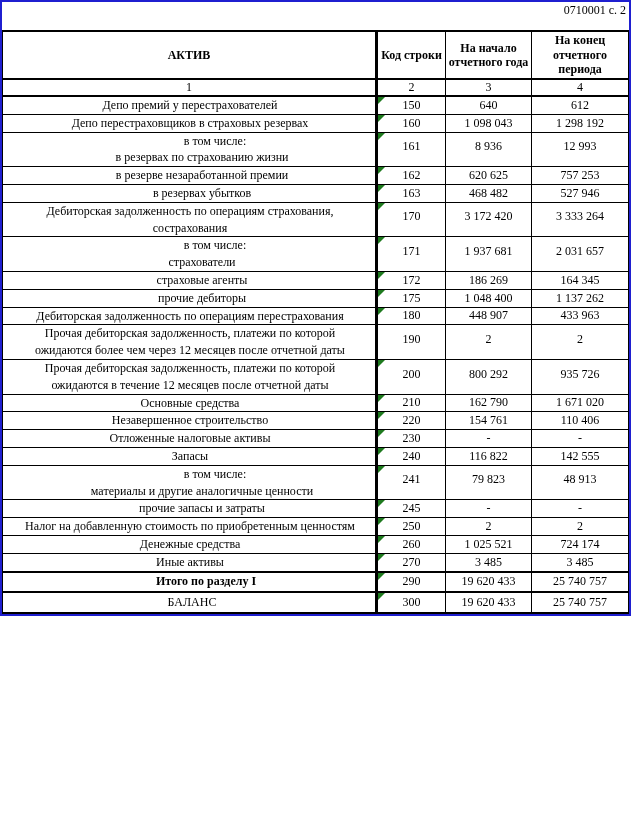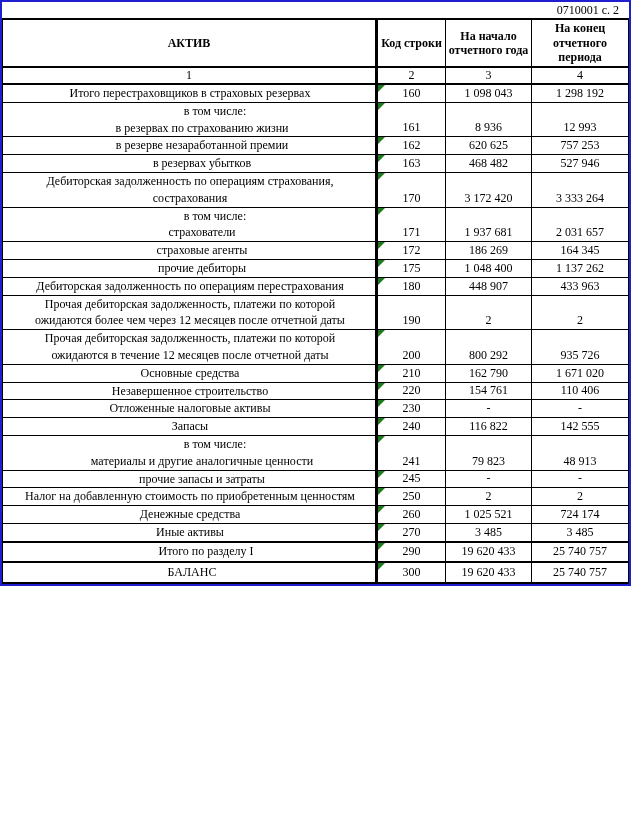--- a/index.html
+++ b/index.html
@@ -6,51 +6,51 @@
   html,body { background:#ffffff; }
   .page {
     position:relative; width:633px; height:831px; background:#ffffff;
     font-family:"Liberation Serif", serif; color:#000;
   }
   .sheet {
     position:absolute; left:0; top:0; width:631px;
     border:2px solid #1f1fd0; background:#fff;
   }
   .doc-code {
-    height:16px; line-height:16px; font-size:12px; text-align:right;
-    padding-right:10px;
+    height:28px; line-height:16px; font-size:12px; text-align:right;
+    padding-right:3px;
   }
   table.balance {
     width:100%; border-collapse:collapse; table-layout:fixed;
     font-size:12px; border-top:2px solid #000;
   }
   col.c-label { width:374px; }
   col.c-code  { width:69px; }
   col.c-start { width:86px; }
   col.c-end   { width:auto; }
   th, td {
     border:1px solid #000; padding:0 2px; overflow:hidden;
     vertical-align:middle;
   }
   th { font-weight:bold; text-align:center; line-height:1.2; }
   tr.head th { height:48px; border-bottom:2px solid #000; }
   th.c1, td.c1 { border-right:3px solid #000;text-align:center; }
   tr.idx td { height:16px; text-align:center; border-bottom:2px solid #000; }
   tr.single td { height:17px; }
   tr.tall td { height:34px; }
   tr.tall td.c1 { vertical-align:top; }
-  tr.tall td.code, tr.tall td.num { vertical-align:bottom; padding-bottom:1px; }
+  tr.tall td.code, tr.tall td.num { vertical-align:bottom; padding-bottom:12px; }
   td.code, td.num { text-align:center; }
   td.code { position:relative; }
   td.code.marked::before {
     content:""; position:absolute; left:0; top:0;
     border-top:7px solid #1e7a1e; border-right:7px solid transparent;
   }
   tr.total td { height:20px; border-top:2px solid #000; }
-  tr.total td.c1 { font-weight:normal;padding-left:8px; }
+  tr.total td.c1 { font-weight:bold;padding-left:8px; }
   tr.grand td { height:21px; border-top:2px solid #000; border-bottom:2px solid #000; font-weight:normal; }
   .line { line-height:1.4; white-space:nowrap; }
   .line-top   { padding-left:2px; }
   .line-sub   { padding-left:26px; }
   .line-group { padding-left:52px; }
   .line-total { padding-left:28px; }
   .line-grand { padding-left:6px; }
   .watermark {
     position:absolute; left:206px; top:268px; z-index:5;
     font-family:"Liberation Sans", sans-serif; font-size:45px; font-weight:bold;
@@ -82,21 +82,29 @@
         <tr class="idx">
           <td class="c1">1</td>
           <td>2</td>
           <td>3</td>
           <td>4</td>
         </tr>
       </thead>
       <tbody>
           <tr class="single">
             <td class="c1">
-              <div class="line line-top">Итого перестраховщиков в страховых резервах</div>
+              <div class="line line-top">Депо премий у перестрахователей</div>
+            </td>
+            <td class="code marked">150</td>
+            <td class="num">640</td>
+            <td class="num">612</td>
+          </tr>
+          <tr class="single">
+            <td class="c1">
+              <div class="line line-top">Депо перестраховщиков в страховых резервах</div>
             </td>
             <td class="code marked">160</td>
             <td class="num">1 098 043</td>
             <td class="num">1 298 192</td>
           </tr>
           <tr class="tall">
             <td class="c1">
               <div class="line line-group">в том числе:</div>
               <div class="line line-sub">в резервах по страхованию жизни</div>
             </td>

